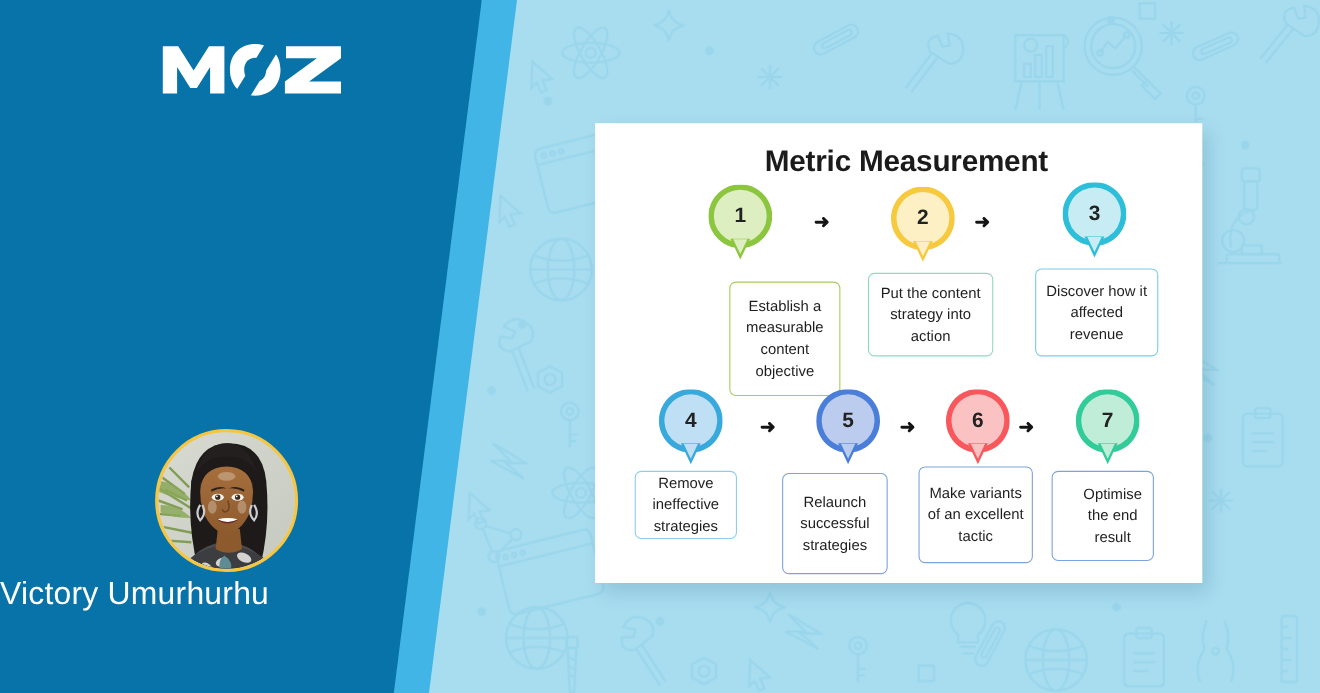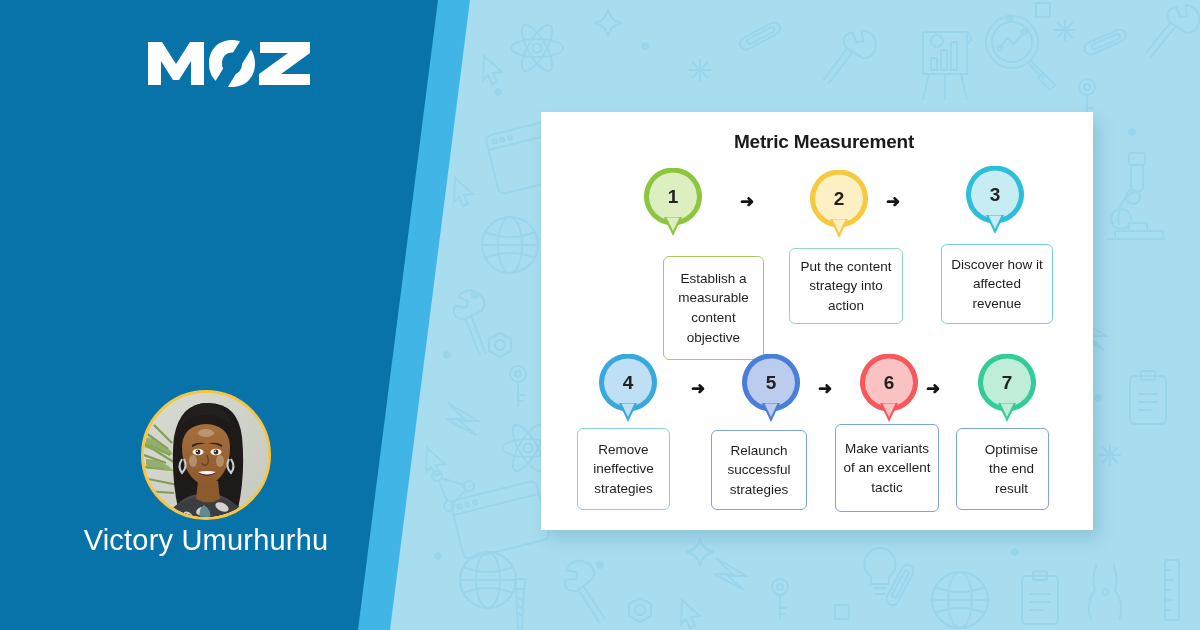--- a/index.html
+++ b/index.html
@@ -48,35 +48,34 @@
     position:absolute; left:141px; top:390px;
     width:130px; height:130px; border-radius:50%;
     border:3px solid #F5C544;
     overflow:hidden;
     background:#cfd6cf;
   }
   .avatar-ring svg { display:block; }
 
   .byline {
     position:absolute; left:0; top:524px; width:412px;
-    text-align:center;
     color:#ffffff; font-size:29px; font-weight:400;
     letter-spacing:0.2px;
   }
 
   
   .card {
     position:absolute; left:541px; top:112px;
     width:552px; height:418px;
     background:#ffffff;
     box-shadow:6px 8px 16px rgba(20,70,100,0.17);
   }
   .card-title {
     text-align:center;
-    font-size:19px; font-weight:bold; color:#1b1b1b;
+    font-size:27px; font-weight:bold; color:#1b1b1b;
     margin-top:19px; letter-spacing:-0.2px;padding-left:14px;
   }
 
   .row { position:absolute; left:0; width:552px; }
   .row-1 { top:56px; height:170px; }
   .row-2 { top:242px; height:170px; }
 
   
   .step { position:absolute; }
 
@@ -487,37 +486,37 @@
 
       <div class="step" style="left:36px;top:0;">
         <div class="pin" style="left:22px;top:0;">
           <svg width="58" height="70" viewBox="0 0 58 70">
             <path d="M29 2 a26.5 26.5 0 1 1 -0.01 0 Z" fill="#BEDFF4" stroke="#38A9DC" stroke-width="5"></path>
             <path d="M20 49 L38 49 L29 68 Z" fill="#38A9DC"></path>
             <path d="M22.5 49.5 L35.5 49.5 L29 63 Z" fill="#BEDFF4"></path>
           </svg>
           <div class="num">4</div>
         </div>
-        <div class="box" style="left:0;top:74px;width:93px;height:82px;border-color:#8FCDEA;">
+        <div class="box" style="left:0;top:74px;width:93px;height:62px;border-color:#8FCDEA;">
           <span>Remove ineffective strategies</span>
         </div>
       </div>
 
       <div class="arrow" style="left:150px;top:26px;">➜</div>
 
       <div class="step" style="left:170px;top:0;">
         <div class="pin" style="left:31px;top:0;">
           <svg width="58" height="70" viewBox="0 0 58 70">
             <path d="M29 2 a26.5 26.5 0 1 1 -0.01 0 Z" fill="#BCCCEF" stroke="#4A7ED8" stroke-width="5"></path>
             <path d="M20 49 L38 49 L29 68 Z" fill="#4A7ED8"></path>
             <path d="M22.5 49.5 L35.5 49.5 L29 63 Z" fill="#BCCCEF"></path>
           </svg>
           <div class="num">5</div>
         </div>
-        <div class="box" style="left:0;top:76px;width:96px;height:80px;border-color:#7CA3DF;">
+        <div class="box" style="left:0;top:76px;width:96px;height:92px;border-color:#7CA3DF;">
           <span>Relaunch successful strategies</span>
         </div>
       </div>
 
       <div class="arrow" style="left:277px;top:26px;">➜</div>
 
       <div class="step" style="left:294px;top:0;">
         <div class="pin" style="left:25px;top:0;">
           <svg width="58" height="70" viewBox="0 0 58 70">
             <path d="M29 2 a26.5 26.5 0 1 1 -0.01 0 Z" fill="#FBC2C4" stroke="#F8585C" stroke-width="5"></path>

